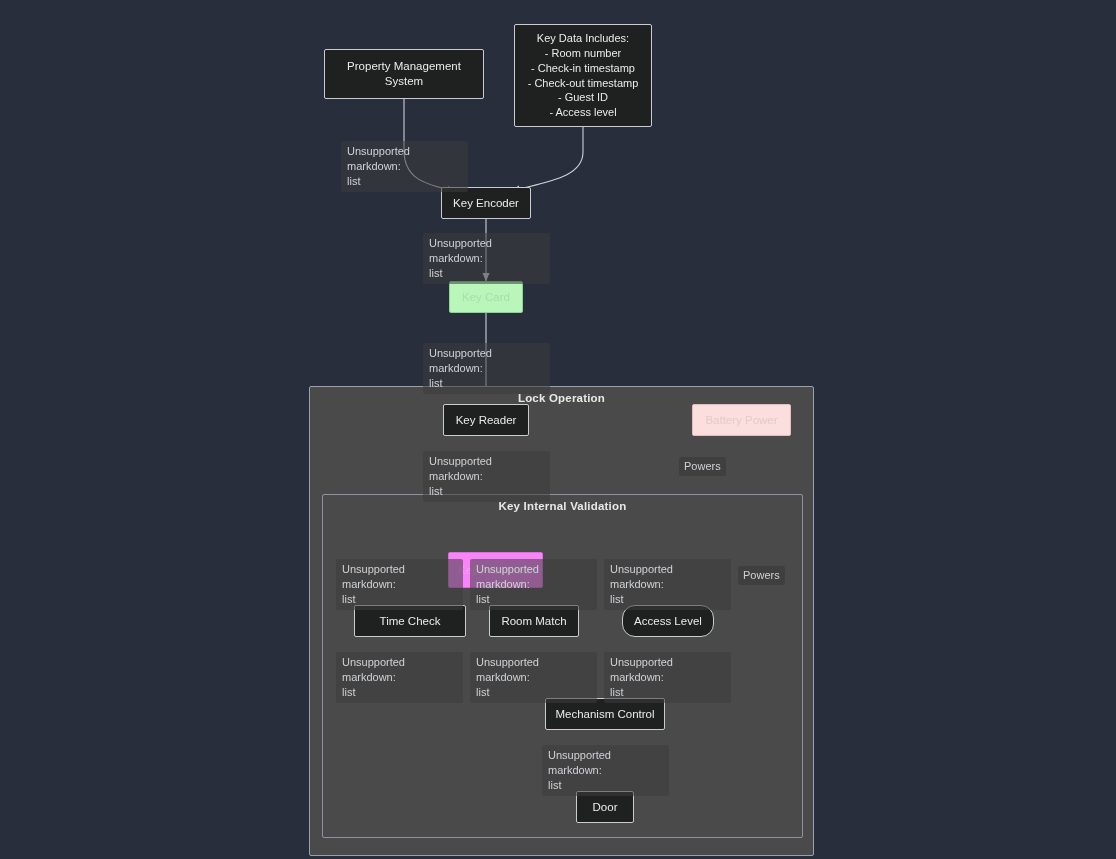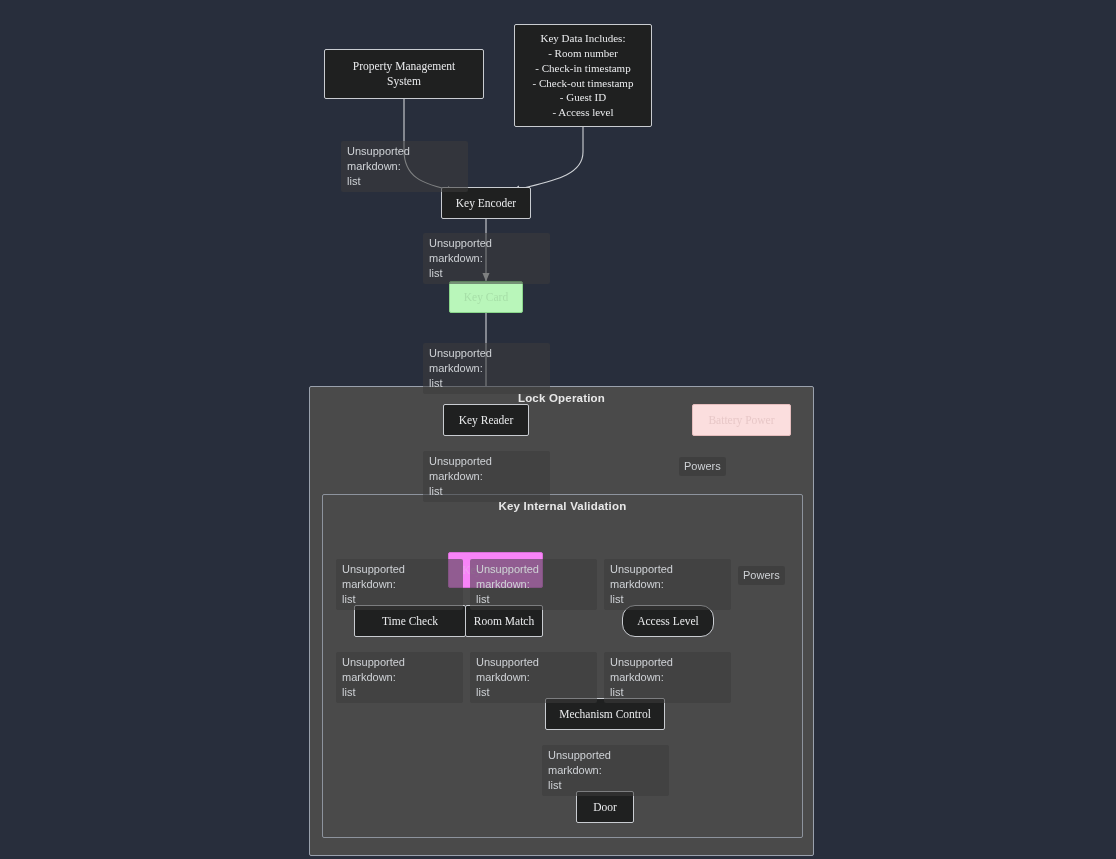--- a/index.html
+++ b/index.html
@@ -53,21 +53,20 @@
     border-radius: 2px;
     display: flex;
     align-items: center;
     justify-content: center;
     text-align: center;
     color: #e9eaec;
     font-size: 11.5px;
     line-height: 15px;
     padding: 2px 6px;
     white-space: pre-line;
-    font-family: Liberation Serif, serif;
   }
   .node.keycard {
     background: #b9f6ba;
     border-color: #8ad68b;
     color: #a7dfa8;
   }
   .node.battery {
     background: #fbdede;
     border-color: #e5bdbd;
     color: #e8c8c8;
@@ -172,21 +171,21 @@
   <div class="node keycard" style="left:449px; top:281px; width:74px; height:32px;">Key Card</div>
 
   <div class="node" style="left:443px; top:404px; width:86px; height:32px;">Key Reader</div>
 
   <div class="node battery" style="left:692px; top:404px; width:99px; height:32px;">Battery Power</div>
 
   <div class="node processor" style="left:448px; top:512px; width:95px; height:36px;margin-top:40px;">Key Processor</div>
 
   <div class="node" style="left:354px; top:605px; width:112px; height:32px;">Time Check</div>
 
-  <div class="node" style="left:465px; top:605px; width:78px; height:32px;">Room Match</div>
+  <div class="node" style="left:489px; top:605px; width:90px; height:32px;">Room Match</div>
 
   <div class="node" style="left:622px; top:605px; width:92px; height:32px;border-radius:13px;">Access Level</div>
 
   <div class="node" style="left:545px; top:698px; width:120px; height:32px;">Mechanism Control</div>
 
   <div class="node" style="left:576px; top:791px; width:58px; height:32px;">Door</div>
 
   <div class="edge-label" style="left:341px; top:141px; width:127px;">Unsupported markdown:
 list</div>
 

